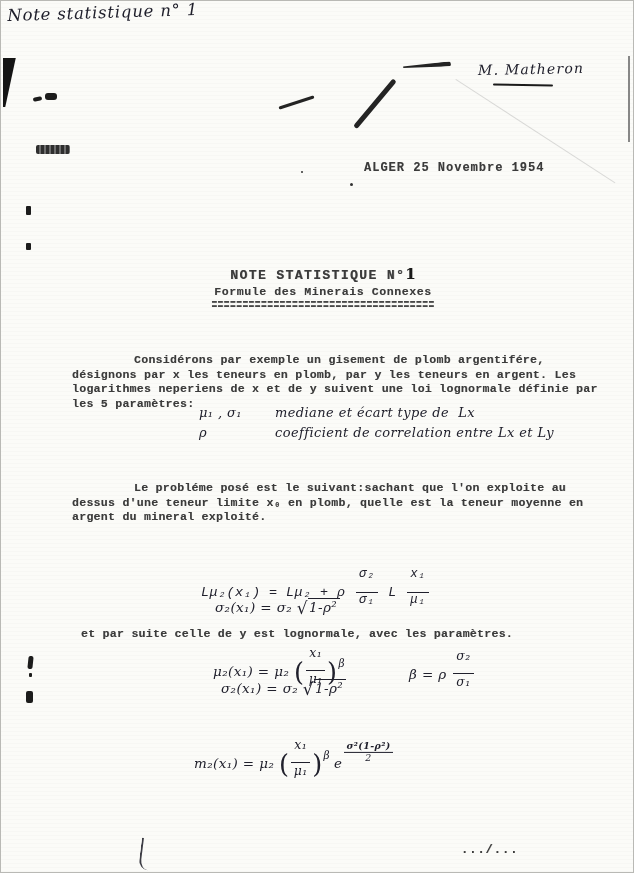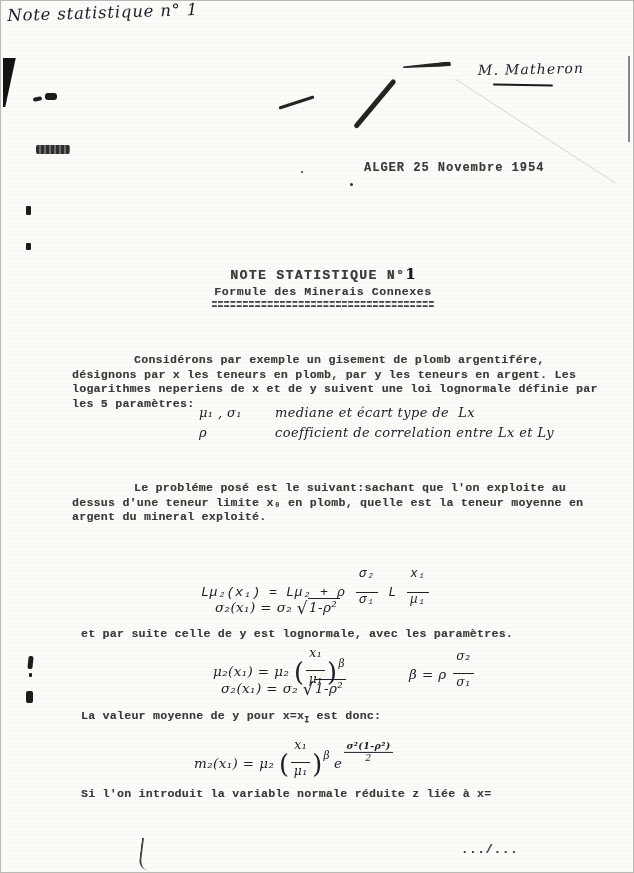--- a/index.html
+++ b/index.html
@@ -117,24 +117,22 @@
     <span>β = ρ </span><span class="frac"><span class="num">σ₂</span><span class="den">σ₁</span></span>
   </div>
   <div class="abs hw formula" style="left:220px;top:678px;">
     <span>σ₂(x₁) =  σ₂ </span><span class="radsign">√</span><span class="rad">1-ρ²</span>
   </div>
 
   <div class="abs mark" style="left:27px;top:655px;width:5px;height:13px;border-radius:2px;transform:rotate(6deg);"></div>
   <div class="abs mark" style="left:28px;top:672px;width:3px;height:4px;border-radius:1px;"></div>
   <div class="abs mark" style="left:25px;top:690px;width:7px;height:12px;border-radius:2px;"></div>
 
-  <div class="abs typed" style="left:80px;top:708px;"><span>La valeur moyenne de y pour x=x</span><span class="subI">I</span><span> est donc:</span></div>
 
   <div class="abs hw formula" style="left:193px;top:737px;">
     <span>m₂(x₁) = μ₂ </span><span class="bigp">(</span><span class="frac"><span class="num">x₁</span><span class="den">μ₁</span></span><span class="bigp">)</span><span class="exp">β</span><span style="margin-left:4px;">e</span><span class="supfrac"><span class="num">σ²(1-ρ²)</span><span class="den">2</span></span>
   </div>
 
-  <div class="abs typed" style="left:80px;top:786px;">Si l'on introduit la variable normale réduite z liée à x=</div>
 
   <div class="abs penstroke"></div>
   <div class="abs typed" style="left:460px;top:842px;font-size:12px;letter-spacing:1px;">.../...</div>
 
 </div>
 
 </body></html>

